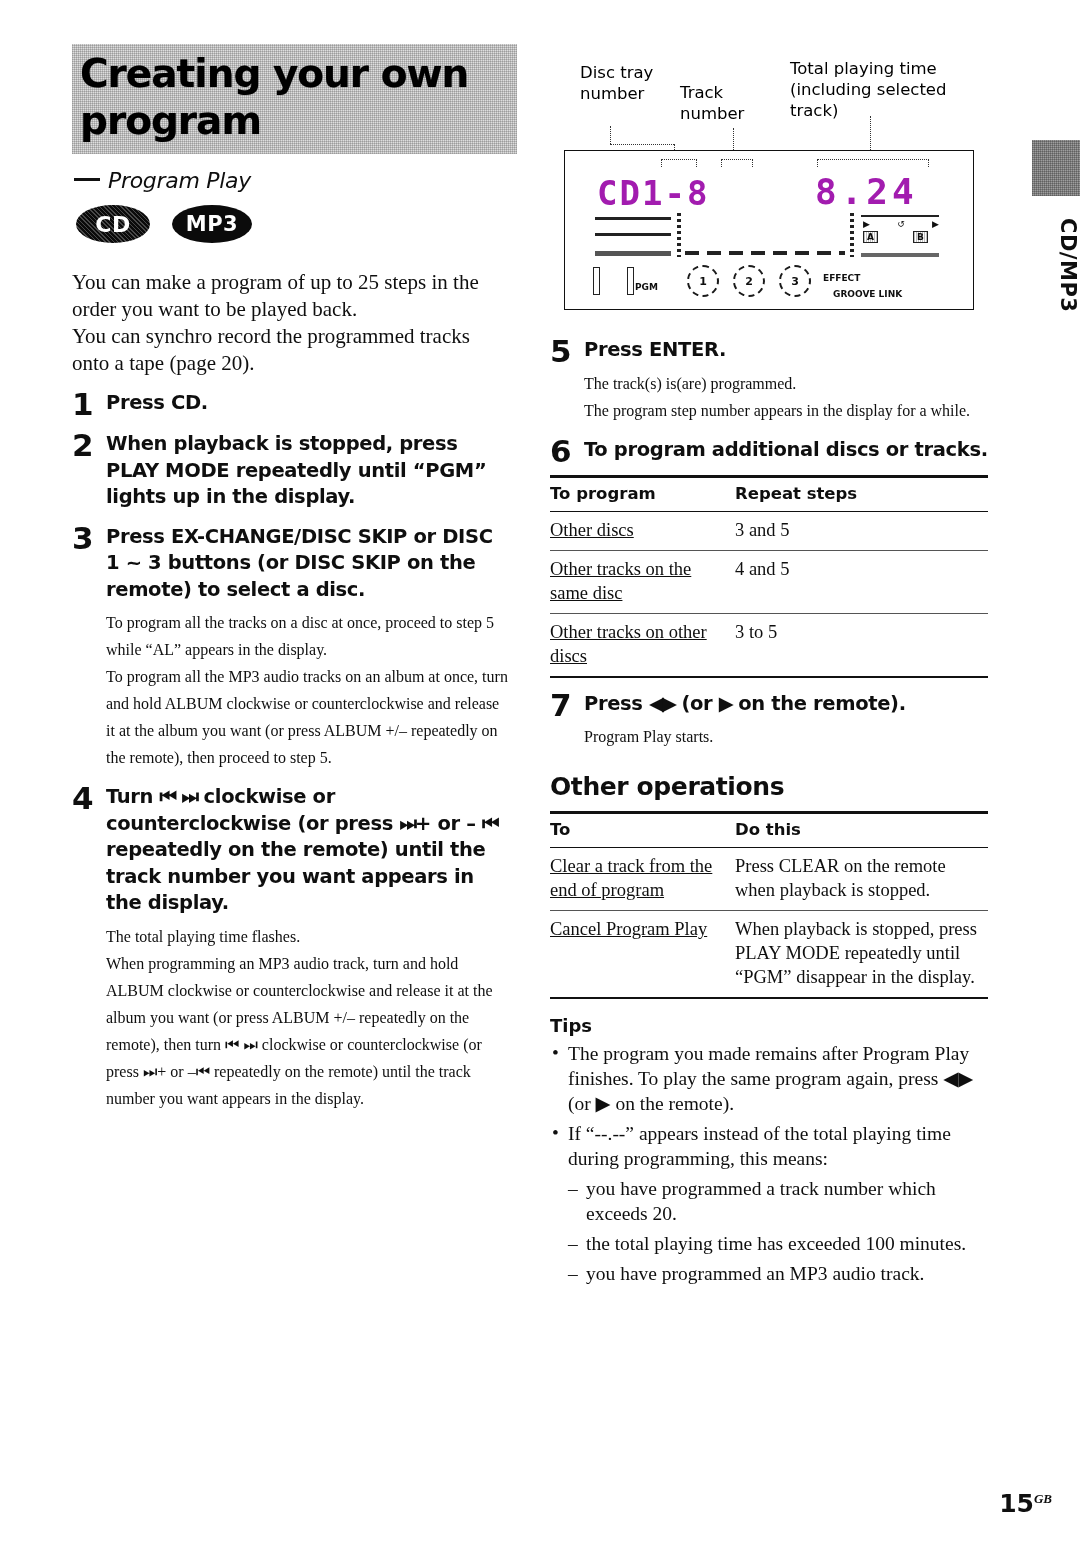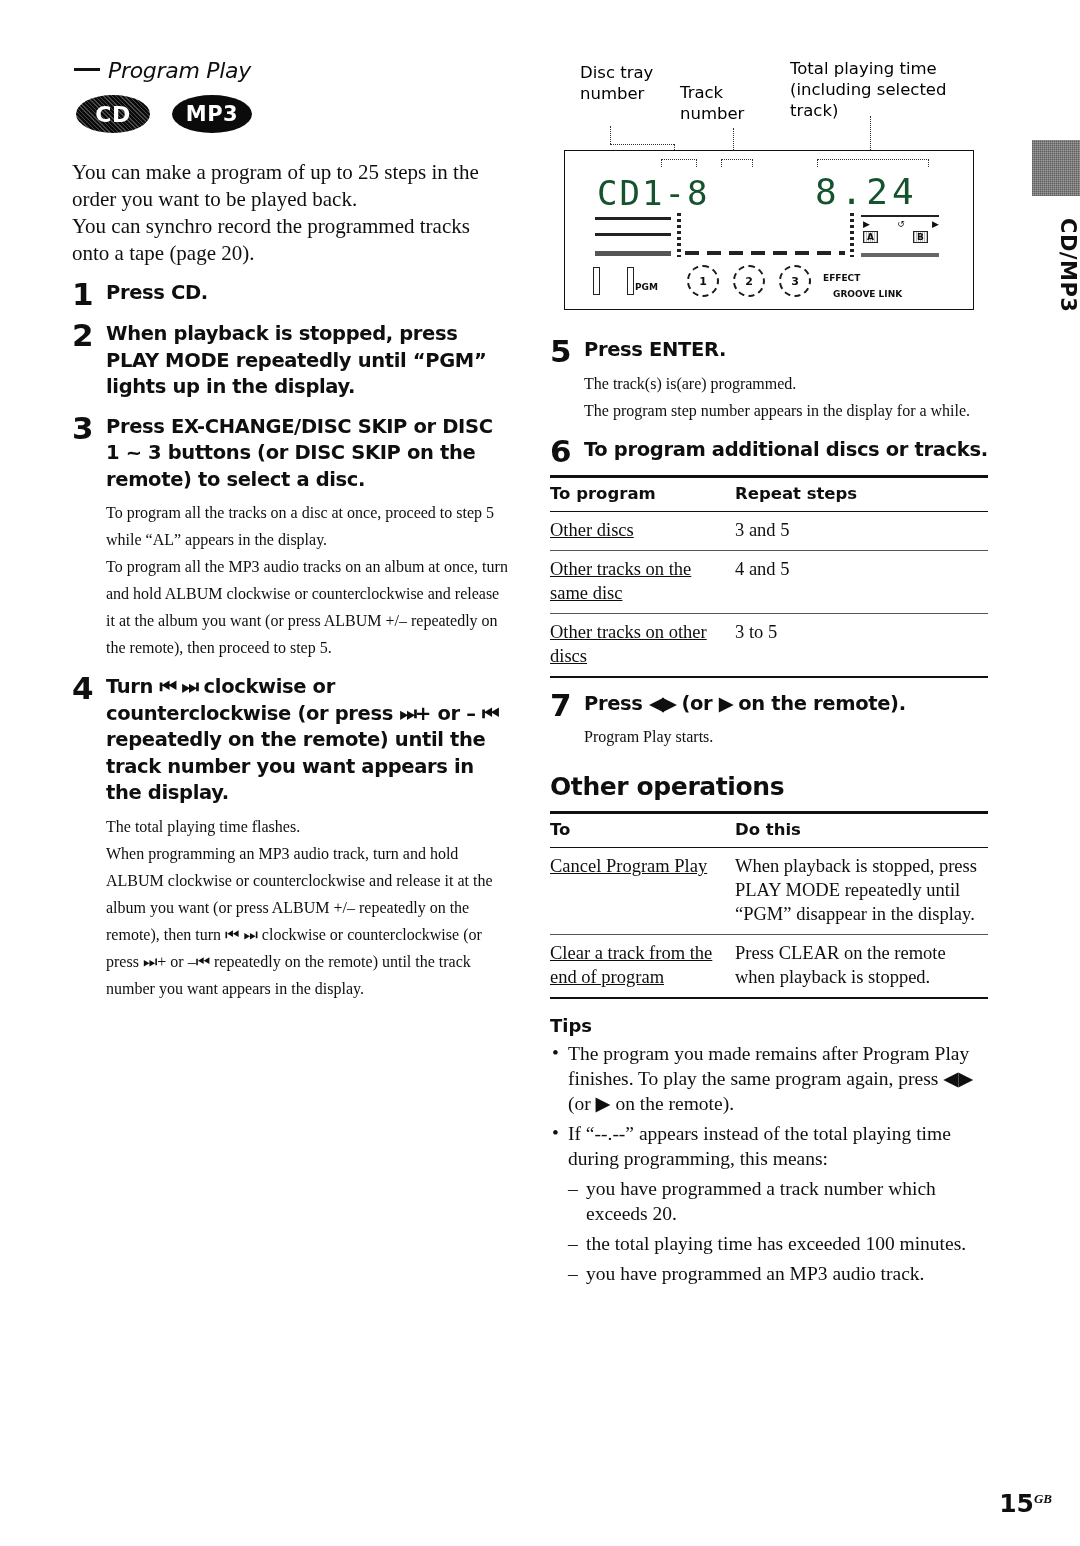--- a/index.html
+++ b/index.html
@@ -198,22 +198,22 @@
     border-left: 1px dotted #333;
     border-right: 1px dotted #333;
   }
   .br-1 { left: 96px; top: 8px;  width: 34px; }
   .br-2 { left: 156px; top: 8px; width: 30px; }
   .br-3 { left: 252px; top: 8px; width: 110px; }
 
   .seg {
     position: absolute;
     font-family: "DejaVu Sans Mono", monospace;
-    font-weight: normal;
-    color: #14532d;
+    font-weight: bold;
+    color: #a21caf;
     letter-spacing: 2px;
   }
   .seg-main  { left: 32px; top: 22px; font-size: 34px; }
   .seg-time  { left: 250px; top: 20px; font-size: 36px; letter-spacing: 4px; }
 
   .lcd-line {
     position: absolute;
     background: #222;
     height: 3px;
   }
@@ -397,20 +397,26 @@
     font-weight: bold;
   }
 </style>
 </head>
 <body>
 
 <div class="page">
 
   <div class="col-left">
 
+    <div class="chapter-band">
+      <div class="chapter-title">
+        <span>Creating your own</span>
+        <span>program</span>
+      </div>
+    </div>
 
     <div class="subtitle">
       <span class="dash"></span><span>Program Play</span>
     </div>
 
     <div class="badges">
       <span class="badge badge-cd">CD</span>
       <span class="badge badge-mp3">MP3</span>
     </div>
 
@@ -564,26 +570,26 @@
 
     <table class="tbl">
       <thead>
         <tr>
           <th class="c1">To</th>
           <th>Do this</th>
         </tr>
       </thead>
       <tbody>
         <tr>
+          <td class="c1">Clear a track from the end of program</td>
+          <td>Press CLEAR on the remote when playback is stopped.</td>
+        </tr>
+        <tr>
           <td class="c1">Cancel Program Play</td>
           <td>When playback is stopped, press PLAY MODE repeatedly until “PGM” disappear in the display.</td>
-        </tr>
-        <tr>
-          <td class="c1">Clear a track from the end of program</td>
-          <td>Press CLEAR on the remote when playback is stopped.</td>
         </tr>
       </tbody>
     </table>
 
     <div class="tips-head">Tips</div>
     <ul class="tips">
       <li>The program you made remains after Program Play finishes. To play the same program again, press ◀▶ (or ▶ on the remote).</li>
       <li>
         <span>If “--.--” appears instead of the total playing time during programming, this means:</span>
         <ul class="subtips">

